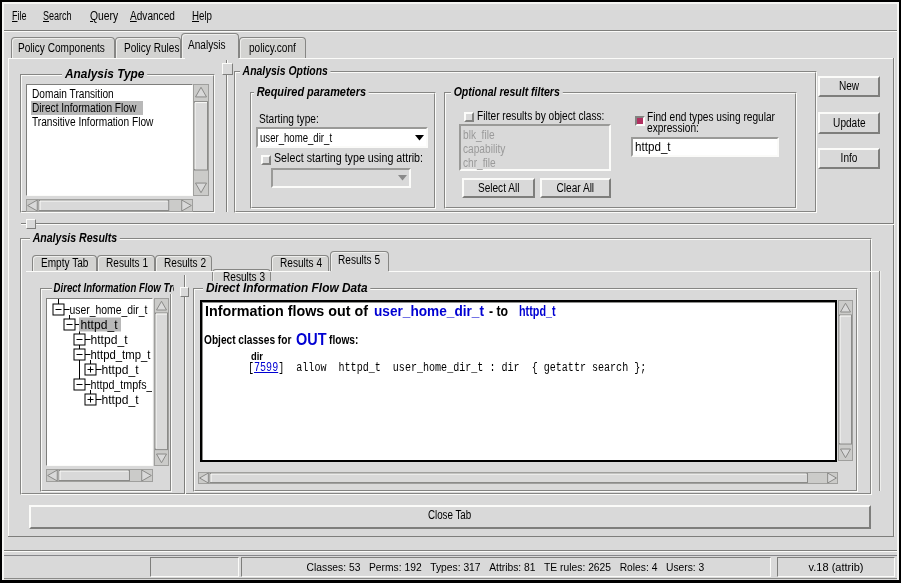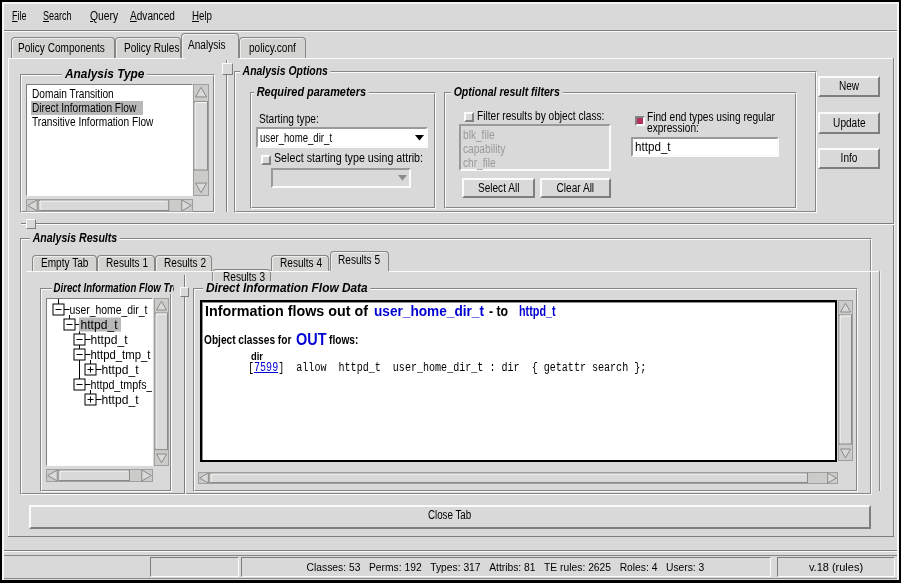--- a/index.html
+++ b/index.html
@@ -255,16 +255,16 @@
       </svg></div>
 
 <div class="btn" style="left:29px; top:505px; width:842px; height:24px; line-height:16px;"><span style="transform:scaleX(0.815);">Close Tab</span></div>
 
 <div class="abs" style="left:4px; top:550px; width:893px; height:1px; background:#7e7e7c;"></div>
 <div class="abs" style="left:4px; top:551px; width:893px; height:1px; background:#fbfbf9;"></div>
 <div class="abs" style="left:2px; top:555px; width:895px; height:1px; background:#86868a;"></div>
 
 <div class="abs sunken1" style="left:150px; top:557px; width:89px; height:20px;"></div>
 <div class="abs sunken1" style="left:241px; top:557px; width:530px; height:20px; font-size:11px; text-align:center; line-height:19px; white-space:nowrap;"><span id="stat" style="display:inline-block; transform:translateX(-1px) scaleX(0.936);">Classes: 53&nbsp;&nbsp;&nbsp;Perms: 192&nbsp;&nbsp;&nbsp;Types: 317&nbsp;&nbsp;&nbsp;Attribs: 81&nbsp;&nbsp;&nbsp;TE rules: 2625&nbsp;&nbsp;&nbsp;Roles: 4&nbsp;&nbsp;&nbsp;Users: 3</span></div>
-<div class="abs sunken1" style="left:777px; top:557px; width:118px; height:20px; font-size:11px; text-align:center; line-height:19px;"><span style="display:inline-block;">v.18 (rules)</span></div>
+<div class="abs sunken1" style="left:777px; top:557px; width:118px; height:20px; font-size:11px; text-align:center; line-height:19px;"><span style="display:inline-block;">v.18 (attrib)</span></div>
 <div class="abs" style="left:2px; top:578px; width:895px; height:1px; background:#8a8a88;"></div>
 
 </div>
 
 </body></html>

